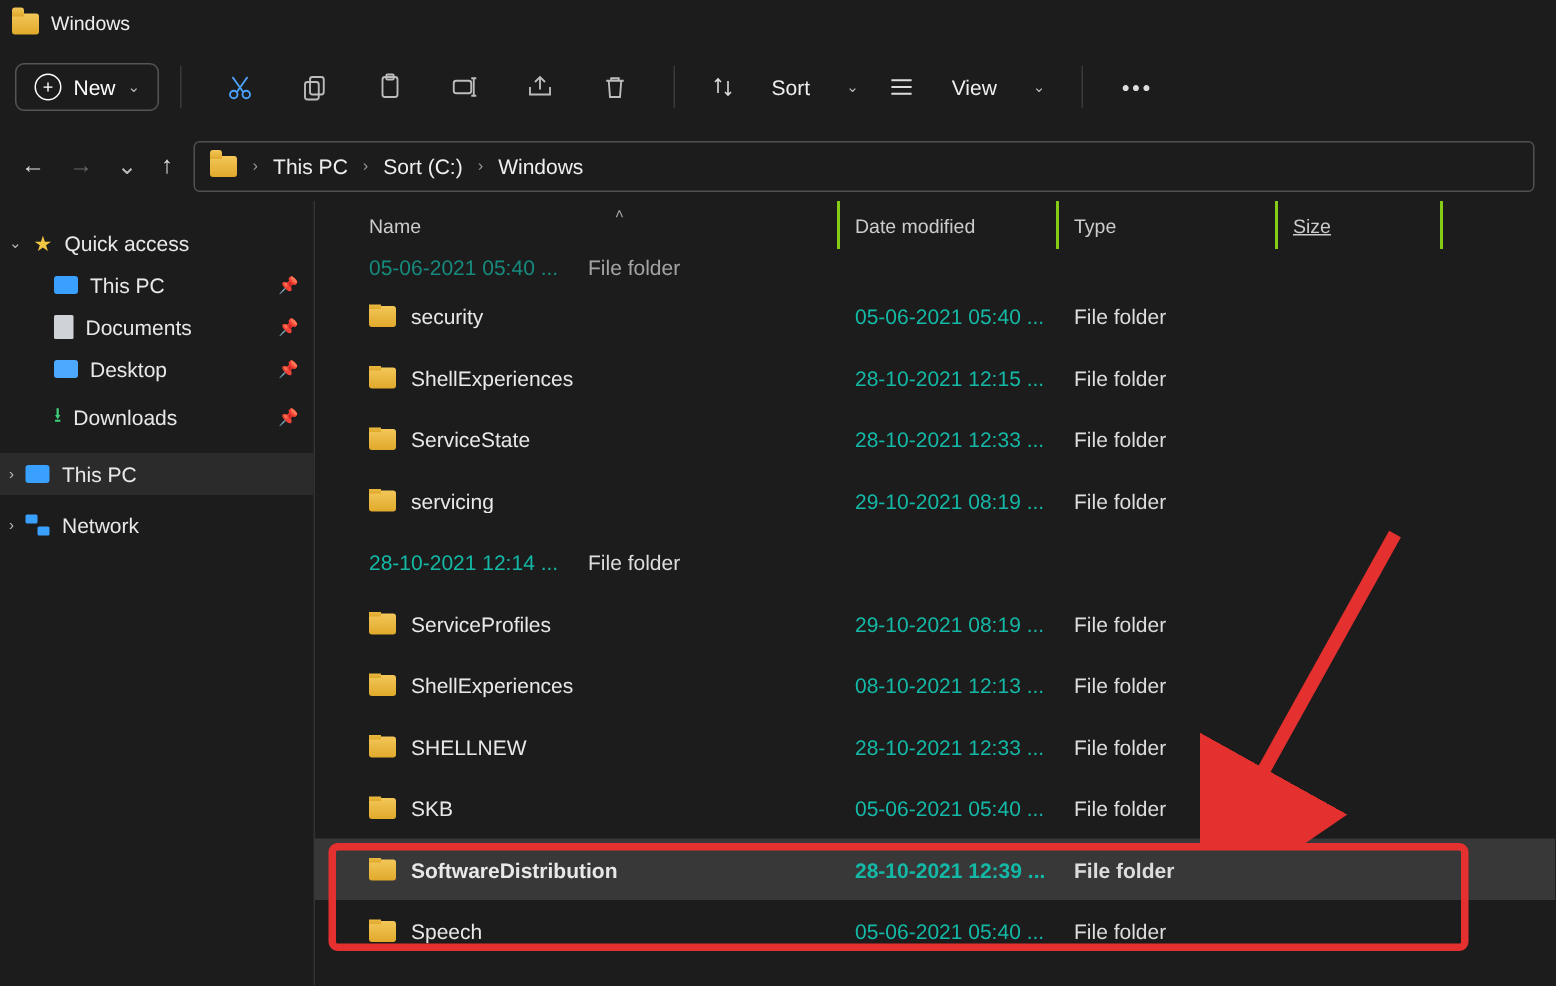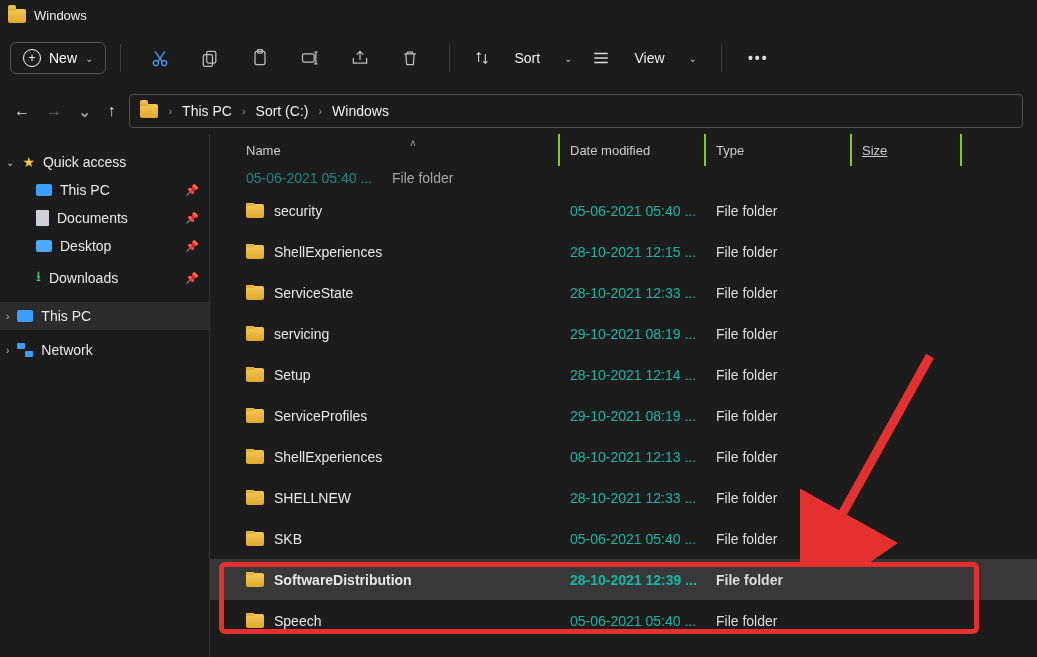--- a/index.html
+++ b/index.html
@@ -307,24 +307,20 @@
         <div class="row">
           <div class="cell n">
             <span class="folder"></span>
             <span>servicing</span>
           </div>
           <div class="cell d">29-10-2021 08:19 ...</div>
           <div class="cell t">File folder</div>
           <div class="cell s"></div>
         </div>
         <div class="row">
-          <div class="cell n">
-            <span class="folder"></span>
-            <span>Setup</span>
-          </div>
           <div class="cell d">28-10-2021 12:14 ...</div>
           <div class="cell t">File folder</div>
           <div class="cell s"></div>
         </div>
         <div class="row">
           <div class="cell n">
             <span class="folder"></span>
             <span>ServiceProfiles</span>
           </div>
           <div class="cell d">29-10-2021 08:19 ...</div>

